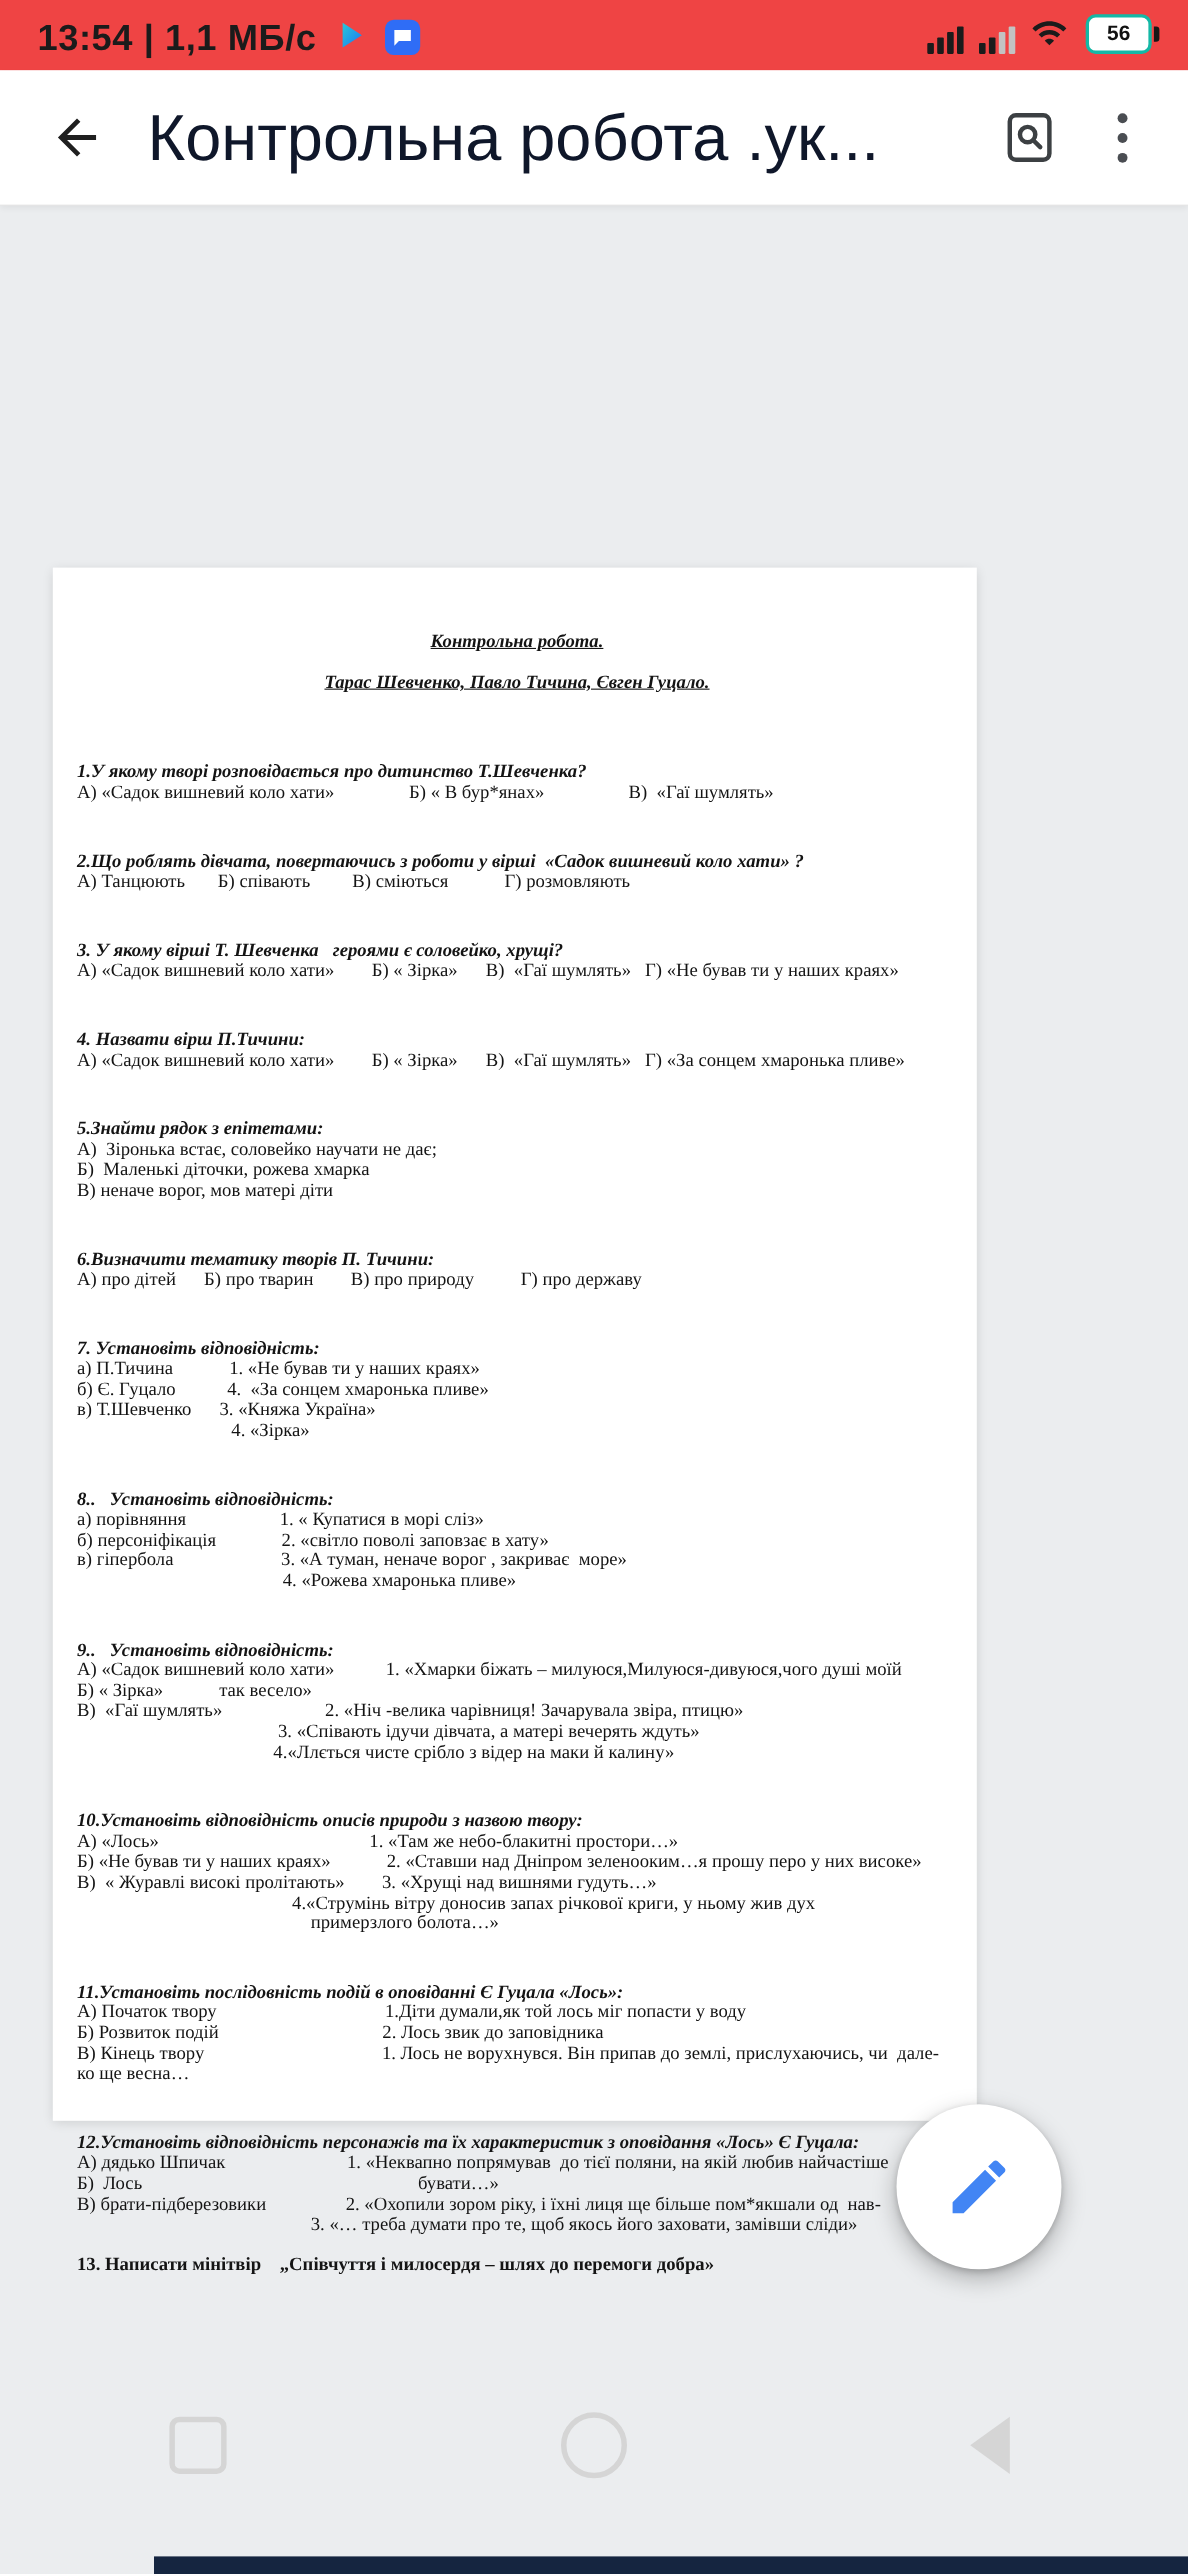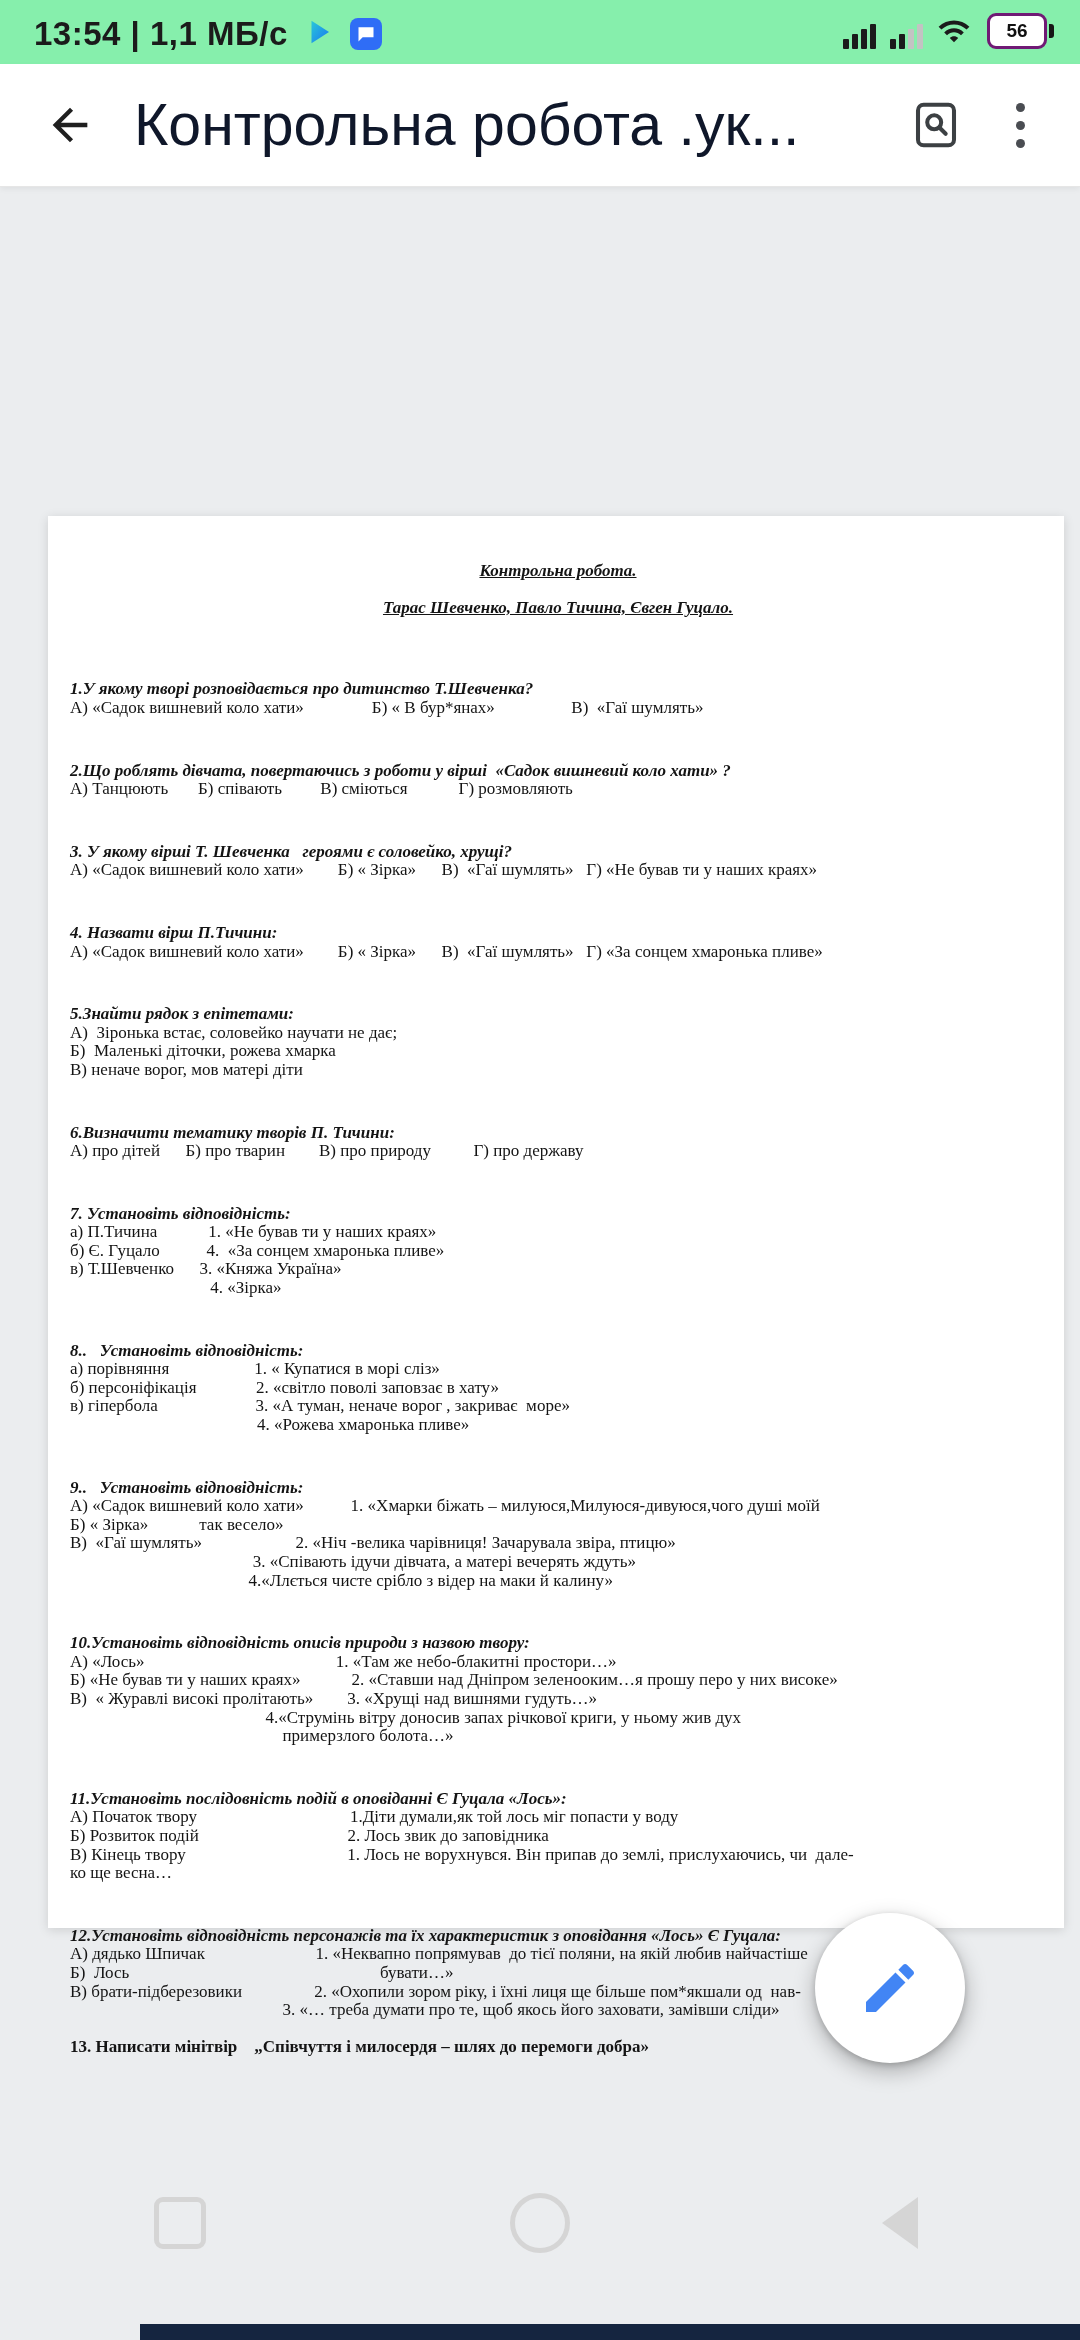--- a/index.html
+++ b/index.html
@@ -3,59 +3,59 @@
 <meta charset="utf-8">
 <style>
   html,body{margin:0;padding:0;}
   body{
     width:1080px;height:2340px;position:relative;overflow:hidden;
     background:#ffffff;font-family:"Liberation Sans",sans-serif;
   }
   
   .status-bar{
     height:64px;display:flex;justify-content:space-between;align-items:center;
-    padding:4px 26px 0 34px;background:#86efac;box-sizing:border-box;
+    padding:4px 26px 0 34px;background:#ef4444;box-sizing:border-box;
   }
   .sb-left{display:flex;align-items:center;gap:16px;}
   .sb-time{font-size:33px;font-weight:600;color:#1b1b1b;letter-spacing:.5px;}
   .msg-icon{width:32px;height:32px;border-radius:8px;background:#2f6df6;
     display:flex;align-items:center;justify-content:center;}
   .sb-right{display:flex;align-items:flex-end;gap:14px;padding-bottom:6px;}
   .sig{display:flex;align-items:flex-end;gap:3px;}
   .sig i{display:block;width:6px;background:#1b1b1b;border-radius:1px;}
   .sig i:nth-child(1){height:10px;}
   .sig i:nth-child(2){height:15px;}
   .sig i:nth-child(3){height:20px;}
   .sig i:nth-child(4){height:25px;}
   .sig.dim i:nth-child(3),.sig.dim i:nth-child(4){background:#c3c3c3;}
   .battery{display:flex;align-items:center;margin-left:2px;}
-  .bat-body{width:54px;height:30px;border:3px solid #701a75;border-radius:9px;
+  .bat-body{width:54px;height:30px;border:3px solid #14b8a6;border-radius:9px;
     display:flex;align-items:center;justify-content:center;
     font-size:19px;font-weight:600;color:#111;background:#fff;}
   .bat-cap{width:5px;height:14px;background:#161616;border-radius:0 3px 3px 0;margin-left:2px;}
   
   .app-bar{
     height:122px;background:#fff;display:flex;align-items:center;
     padding:0 18px 0 28px;position:relative;z-index:3;
     box-shadow:0 1px 0 #e6e6e6,0 3px 6px rgba(0,0,0,.06);
   }
   .icon-btn{width:84px;height:84px;display:flex;align-items:center;justify-content:center;
     background:none;border:none;padding:0;cursor:pointer;border-radius:50%;}
   .app-title{flex:1;font-size:59px;color:#0f172a;margin-left:22px;white-space:nowrap;overflow:hidden;}
   .kebab{display:flex;flex-direction:column;gap:9px;}
   .kebab b{width:9px;height:9px;border-radius:50%;background:#4a4d52;}
   
   .content{
     position:absolute;top:186px;left:0;right:0;bottom:0;
     background:#ebedef;z-index:1;
   }
   .page{
-    position:absolute;left:48px;top:330px;width:1016px;height:1412px;
+    position:absolute;left:48px;top:330px;width:840px;height:1412px;
     background:#ffffff;box-shadow:0 2px 10px rgba(0,0,0,.13);
-    box-sizing:border-box;padding:46px 18px 0 22px;
+    box-sizing:border-box;padding:58px 18px 0 22px;
   }
   .line{white-space:pre-wrap;font-family:"Liberation Serif",serif;
     font-size:17px;line-height:18.6px;color:#141414;}
   .line.hc{text-align:center;font-weight:bold;font-style:italic;text-decoration:underline;}
   .line.q{font-weight:bold;font-style:italic;margin-top:44px;}
   .line.b{font-weight:bold;}
   
   .fab{
     position:absolute;left:815px;top:1913px;width:150px;height:150px;border-radius:50%;
     background:#ffffff;border:none;cursor:pointer;z-index:5;

